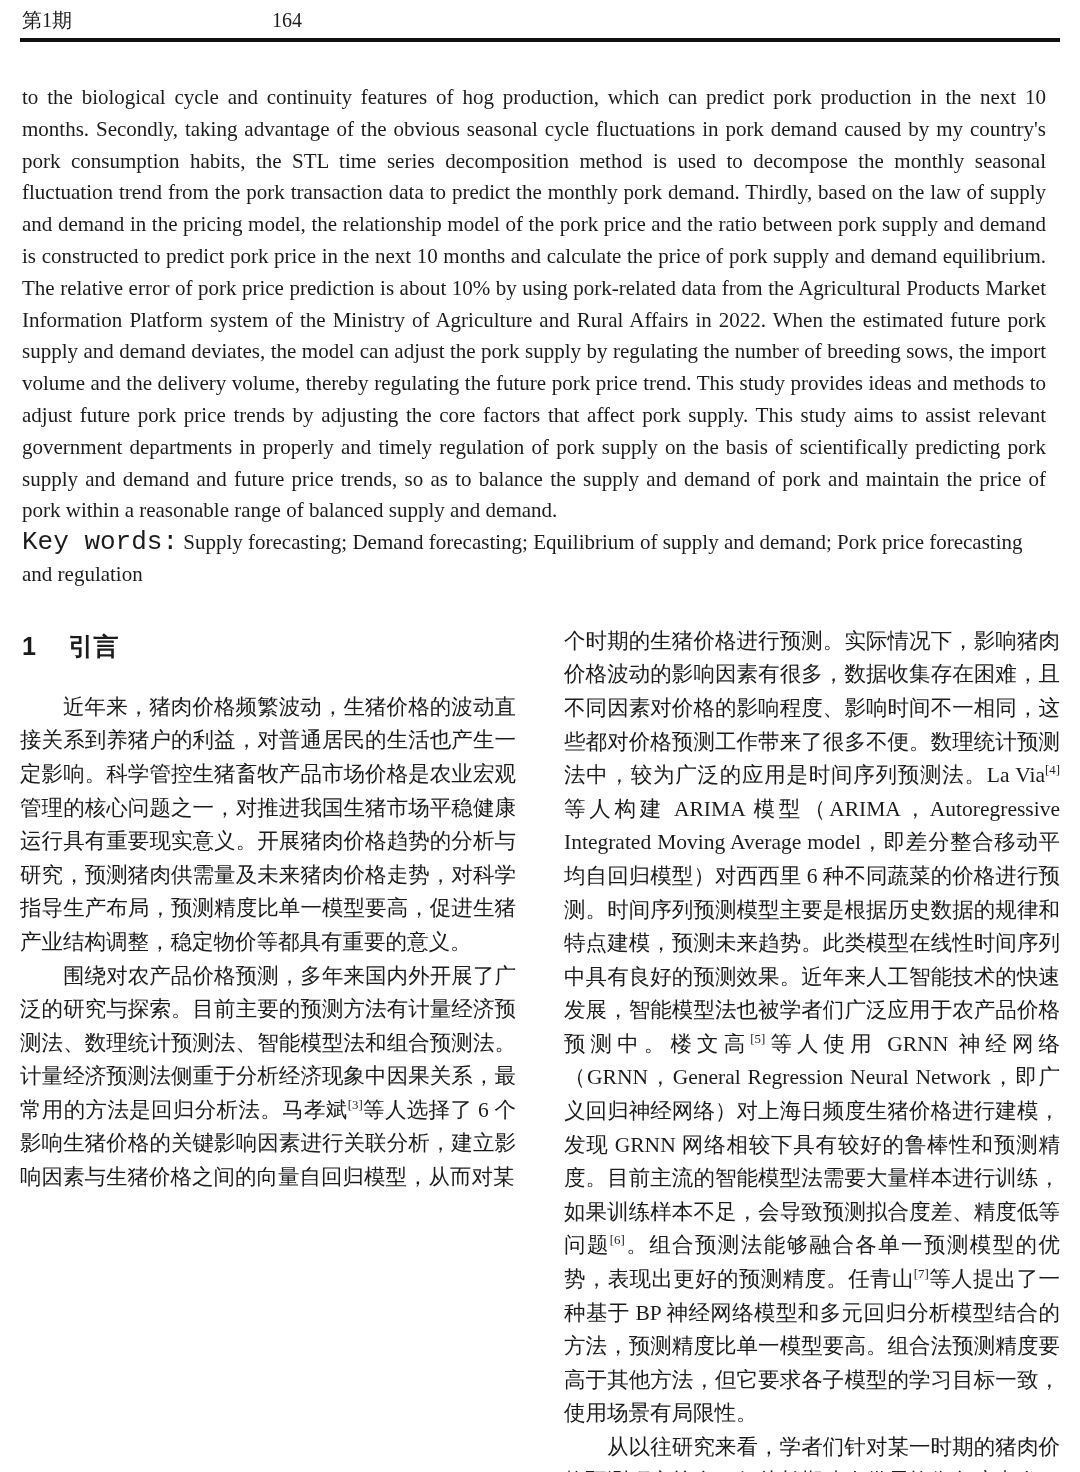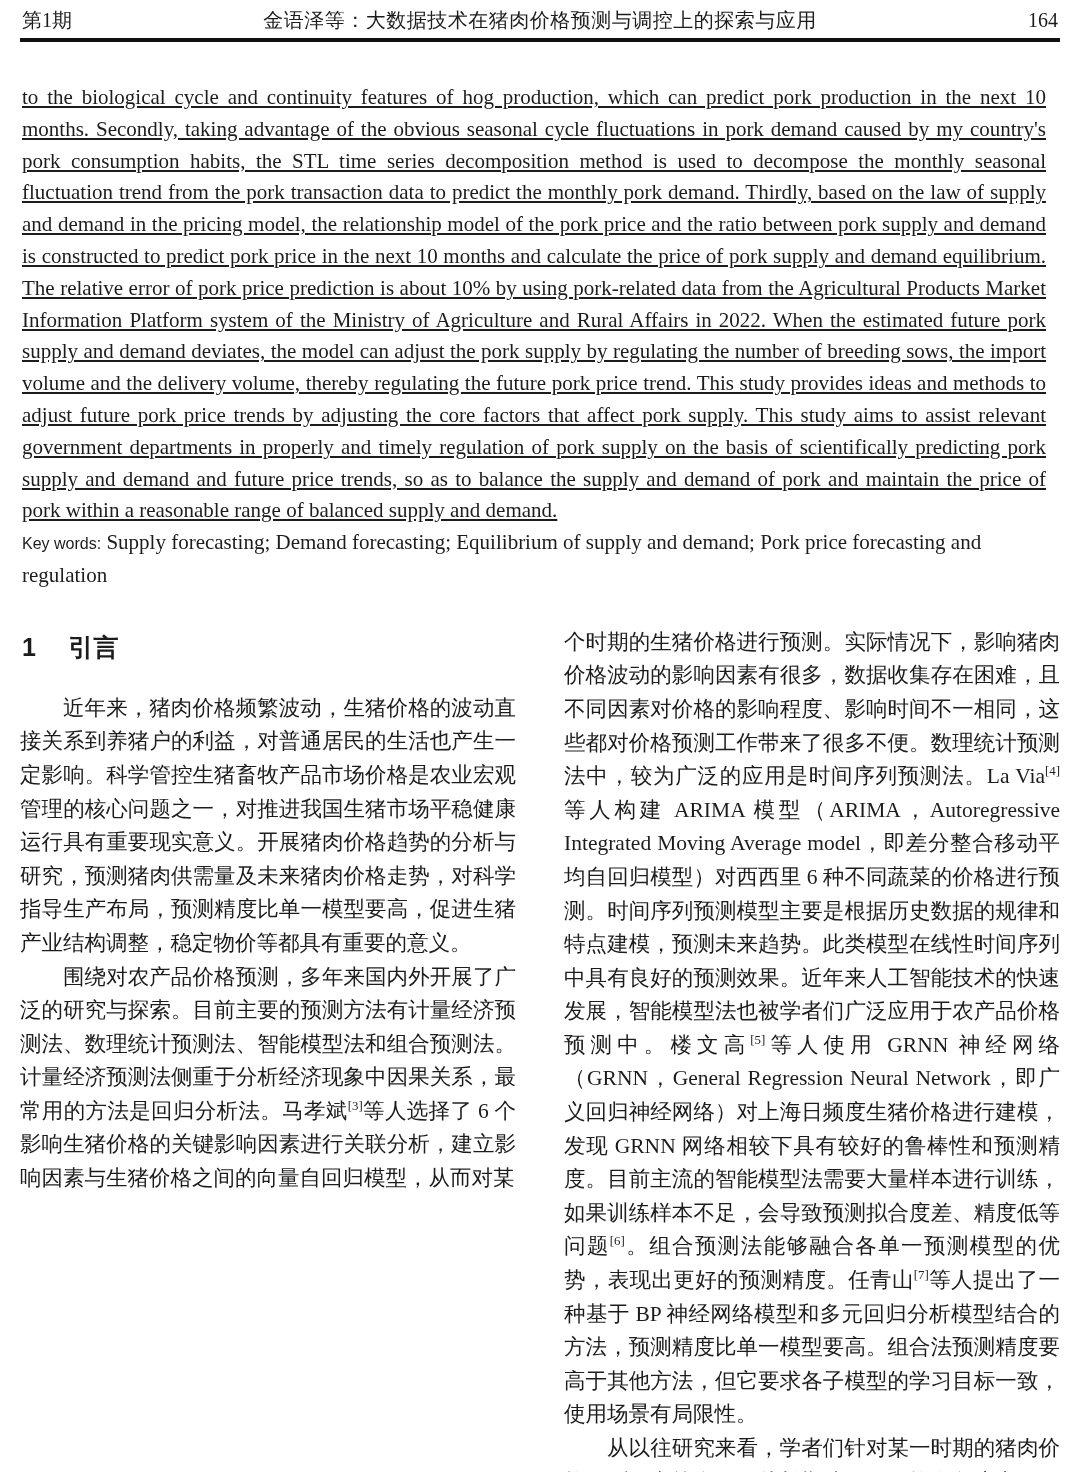--- a/index.html
+++ b/index.html
@@ -36,30 +36,29 @@
     height: 4px;
     background: #111111;
     margin: 2px 0 0 0;
   }
   
   .abstract {
     margin: 40px 14px 0 2px;
     font-size: 21px;
     line-height: 31.8px;
     text-align: justify;
-    text-decoration: underline;
   }
   .keywords {
     margin: 0 2px 0 2px;
     font-size: 21px;
     line-height: 31.8px;
   }
   .kw-label {
-    font-family: Liberation Sans, sans-serif;
-    font-size: 16px;
+    font-family: Liberation Mono, monospace;
+    font-size: 26px;
   }
   
   .columns {
     display: flex;
     gap: 48px;
     margin-top: 34px;
     align-items: flex-start;
   }
   .col {
     flex: 1 1 0;
@@ -91,21 +90,20 @@
     vertical-align: super;
   }
 </style>
 </head>
 <body>
 
 <div class="page">
 
   <div class="header-row">
     <span class="header-issue">第1期</span>
-    <span class="header-title">金语泽等：大数据技术在猪肉价格预测与调控上的探索与应用</span>
     <span class="header-pageno">164</span>
   </div>
   <div class="header-rule"></div>
 
   <p class="abstract">to the biological cycle and continuity features of hog production, which can predict pork production in the next 10 months. Secondly, taking advantage of the obvious seasonal cycle fluctuations in pork demand caused by my country's pork consumption habits, the STL time series decomposition method is used to decompose the monthly seasonal fluctuation trend from the pork transaction data to predict the monthly pork demand. Thirdly, based on the law of supply and demand in the pricing model, the relationship model of the pork price and the ratio between pork supply and demand is constructed to predict pork price in the next 10 months and calculate the price of pork supply and demand equilibrium. The relative error of pork price prediction is about 10% by using pork-related data from the Agricultural Products Market Information Platform system of the Ministry of Agriculture and Rural Affairs in 2022. When the estimated future pork supply and demand deviates, the model can adjust the pork supply by regulating the number of breeding sows, the import volume and the delivery volume, thereby regulating the future pork price trend. This study provides ideas and methods to adjust future pork price trends by adjusting the core factors that affect pork supply. This study aims to assist relevant government departments in properly and timely regulation of pork supply on the basis of scientifically predicting pork supply and demand and future price trends, so as to balance the supply and demand of pork and maintain the price of pork within a reasonable range of balanced supply and demand.</p>
 
   <p class="keywords">
     <span class="kw-label">Key words:</span>
     <span>Supply forecasting; Demand forecasting; Equilibrium of supply and demand; Pork price forecasting and regulation</span>
   </p>

